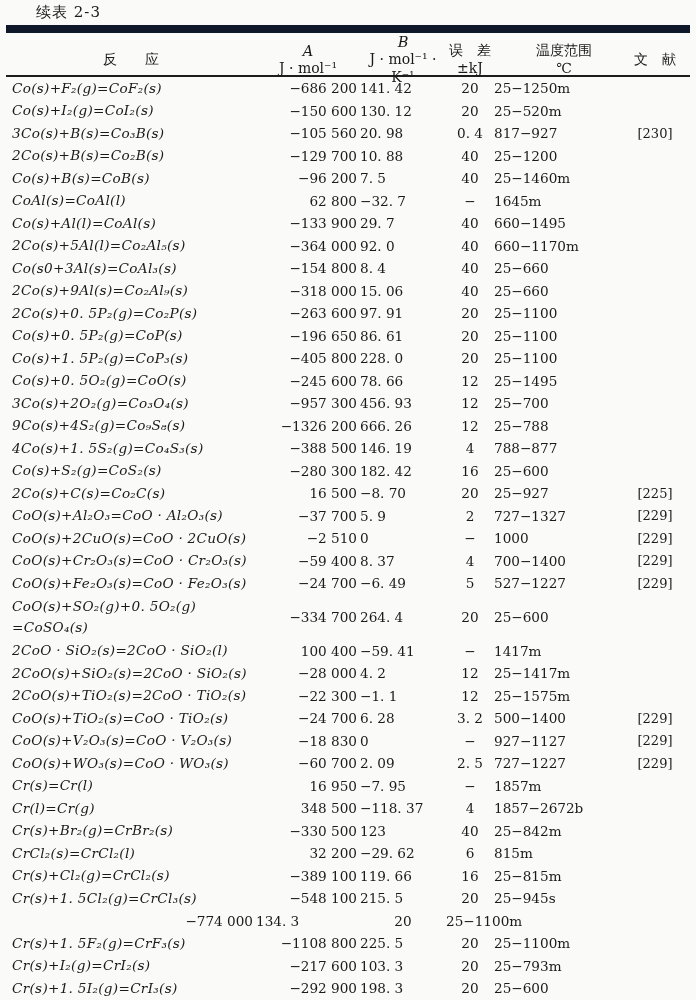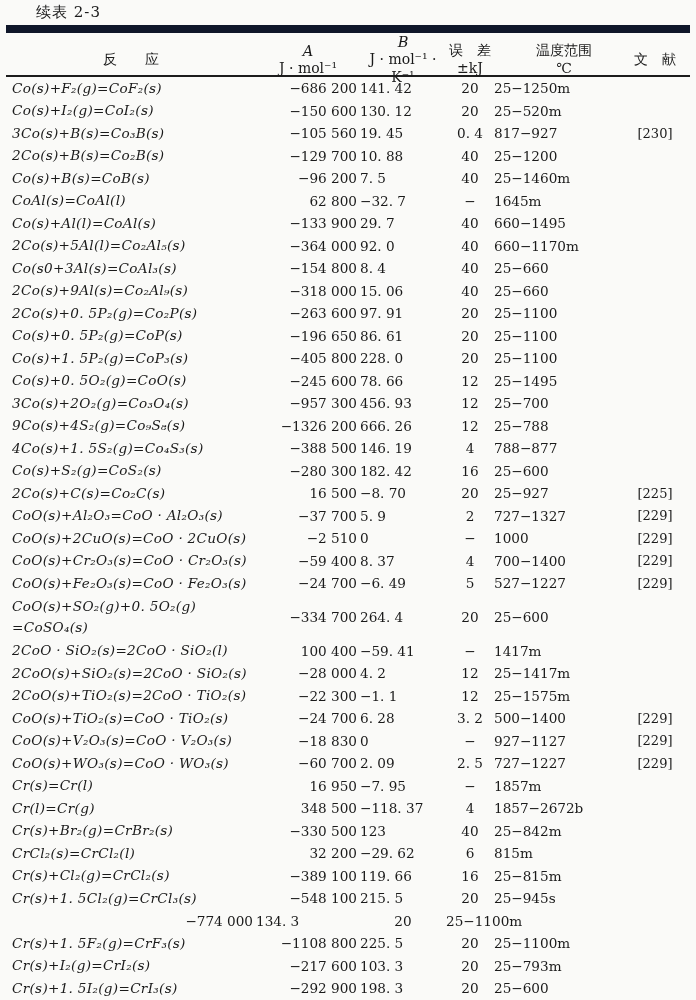--- a/index.html
+++ b/index.html
@@ -96,21 +96,21 @@
           <div class="td td-reaction">Co(s)+I₂(g)=CoI₂(s)</div>
           <div class="td td-a">−150 600</div>
           <div class="td td-b">130. 12</div>
           <div class="td td-err">20</div>
           <div class="td td-temp">25−520m</div>
           <div class="td td-ref"></div>
         </div>
         <div class="tr">
           <div class="td td-reaction">3Co(s)+B(s)=Co₃B(s)</div>
           <div class="td td-a">−105 560</div>
-          <div class="td td-b">19. 45</div>
+          <div class="td td-b">20. 98</div>
           <div class="td td-err">0. 4</div>
           <div class="td td-temp">817−927</div>
           <div class="td td-ref">[230]</div>
         </div>
         <div class="tr">
           <div class="td td-reaction">2Co(s)+B(s)=Co₂B(s)</div>
           <div class="td td-a">−129 700</div>
           <div class="td td-b">10. 88</div>
           <div class="td td-err">40</div>
           <div class="td td-temp">25−1200</div>

